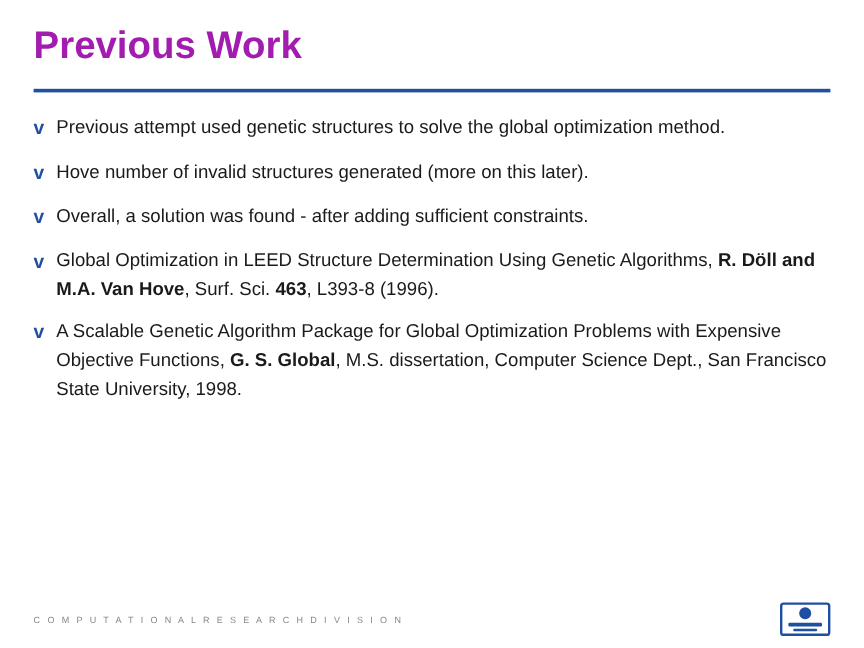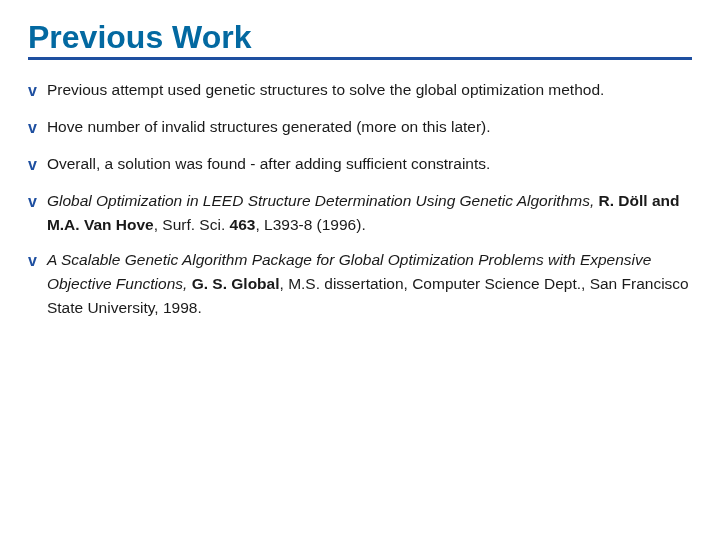--- a/index.html
+++ b/index.html
@@ -20,22 +20,22 @@
       width: 720px;
       height: 540px;
       background: #ffffff;
       position: relative;
       padding: 18px 28px 40px 28px;
     }
 
     .title {
       font-size: 32px;
       font-weight: bold;
-      color: #0369a1;
-      margin-bottom: 1px;
+      color: #a21caf;
+      margin-bottom: 18px;
       line-height: 1.2;
     }
 
     .divider {
       height: 3px;
       background: #1e4fa0;
       margin-bottom: 18px;
     }
 
     .content {
@@ -62,21 +62,20 @@
       margin-right: 10px;
       margin-top: 1px;
       flex-shrink: 0;
     }
 
     .bullet-text {
       flex: 1;
     }
 
     .italic {
-      font-style: italic;
     }
 
     .bold {
       font-weight: bold;
     }
 
     .footer {
       position: absolute;
       bottom: 10px;
       left: 0;
@@ -189,13 +188,25 @@
         <span class="bullet-text">
           <span class="italic">A Scalable Genetic Algorithm Package for Global Optimization Problems with Expensive Objective Functions,</span>
           <span class="bold"> G. S. Global</span>,
           M.S. dissertation, Computer Science Dept., San Francisco State University, 1998.
         </span>
       </li>
 
     </ul>
   </div>
 
+  <div class="footer">
+    <span class="footer-text">C O M P U T A T I O N A L   R E S E A R C H   D I V I S I O N</span>
+    <div class="logo">
+      <div class="logo-box">
+        <div class="logo-inner">
+          <div class="logo-circle"></div>
+          <div class="logo-line"></div>
+          <div class="logo-line2"></div>
+        </div>
+      </div>
+    </div>
+  </div>
 </div>
 
 </body></html>

